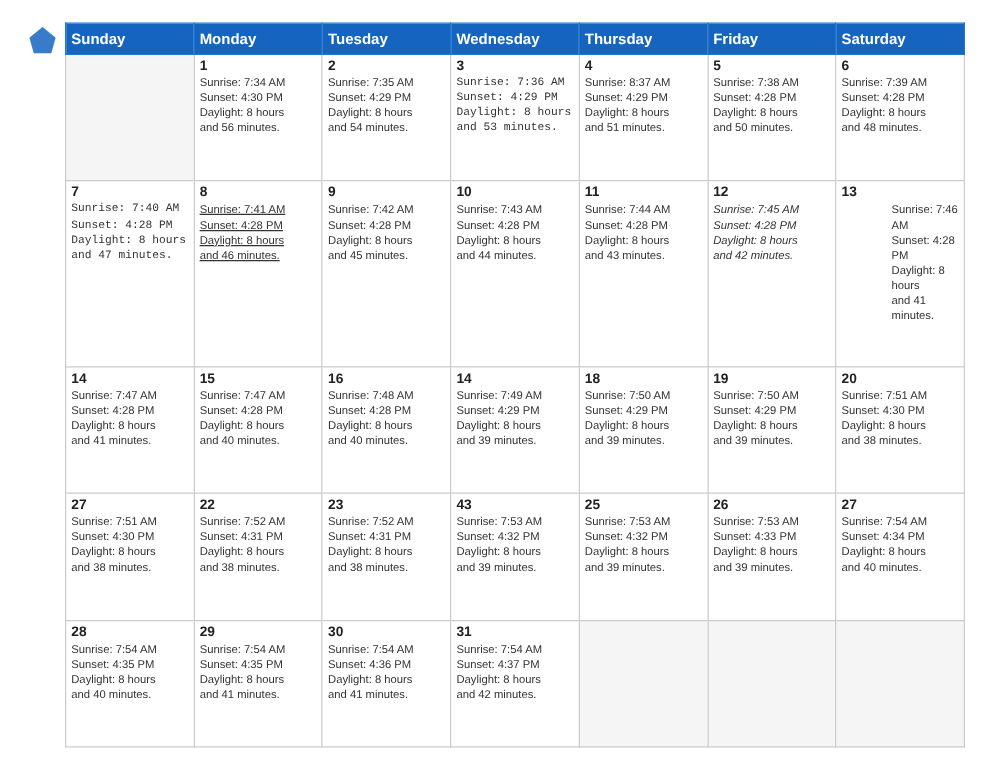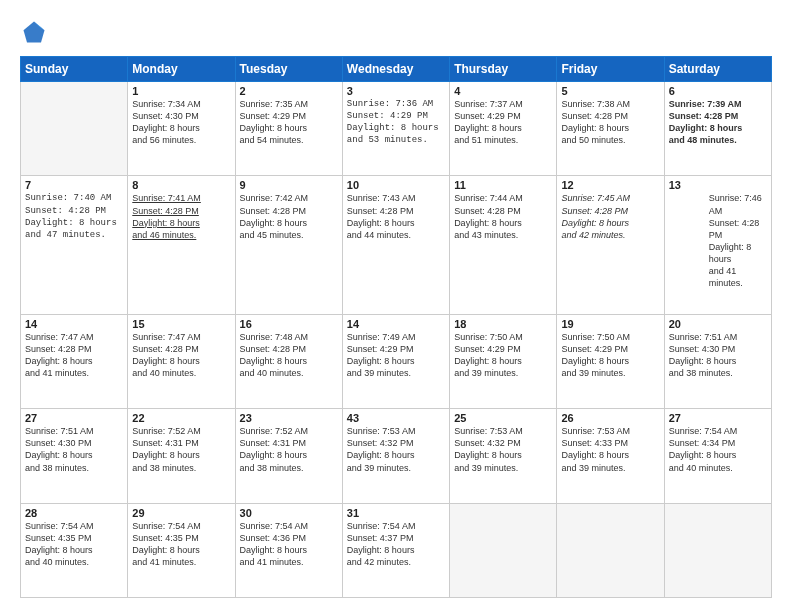--- a/index.html
+++ b/index.html
@@ -8,21 +8,21 @@
       height: 612px;
       background: #fff;
       font-family: Arial, sans-serif;
       overflow: hidden;
     }
     .page {
       width: 792px;
       height: 612px;
       padding: 18px 20px 14px 20px;
       display: flex;
-      flex-direction: column;
+      flex-direction: row;
     }
     .header {
       display: flex;
       justify-content: space-between;
       align-items: flex-start;
       margin-bottom: 10px;
     }
     .logo {
       display: flex;
       align-items: center;
@@ -147,35 +147,35 @@
           </td>
           <td>
             <span class="day-number">3</span>
             <div class="day-info" style="white-space: pre-line; font-family: Liberation Mono, monospace;">Sunrise: 7:36 AM
 Sunset: 4:29 PM
 Daylight: 8 hours
 and 53 minutes.</div>
           </td>
           <td>
             <span class="day-number">4</span>
-            <div class="day-info" style="white-space: pre-line;">Sunrise: 7:37 AM
+            <div class="day-info" style="white-space: pre-line;">Sunrise: 8:37 AM
 Sunset: 4:29 PM
 Daylight: 8 hours
 and 51 minutes.</div>
           </td>
           <td>
             <span class="day-number">5</span>
             <div class="day-info" style="white-space: pre-line;">Sunrise: 7:38 AM
 Sunset: 4:28 PM
 Daylight: 8 hours
 and 50 minutes.</div>
           </td>
           <td>
             <span class="day-number">6</span>
-            <div class="day-info" style="white-space: pre-line; font-weight: bold;">Sunrise: 7:39 AM
+            <div class="day-info" style="white-space: pre-line;">Sunrise: 7:39 AM
 Sunset: 4:28 PM
 Daylight: 8 hours
 and 48 minutes.</div>
           </td>
         </tr>
         <tr>
           <td>
             <span class="day-number">7</span>
             <div class="day-info" style="white-space: pre-line; font-family: Liberation Mono, monospace;">Sunrise: 7:40 AM
 Sunset: 4:28 PM

